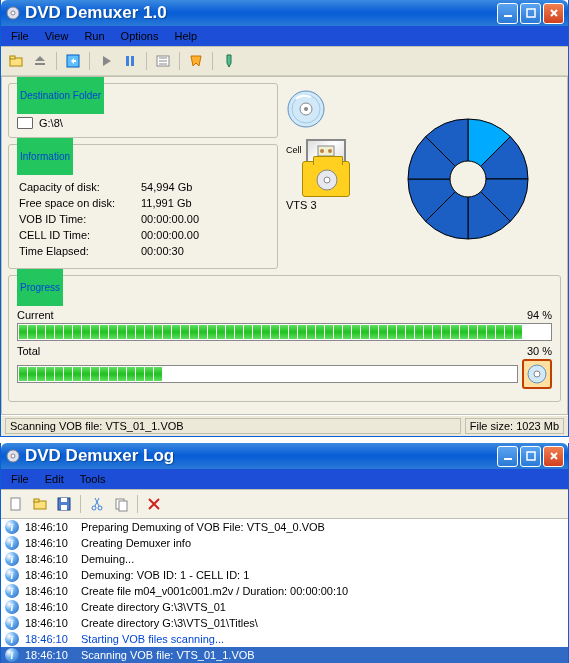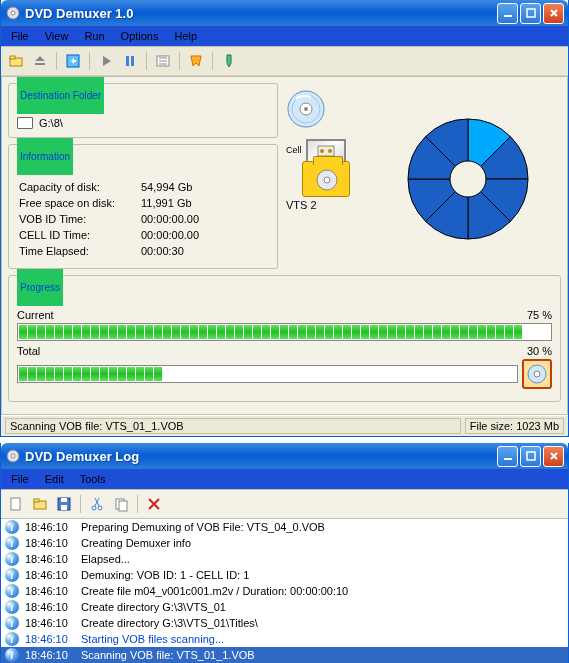--- a/index.html
+++ b/index.html
@@ -1,21 +1,21 @@
 <!DOCTYPE html>
 <html><head>
 <meta charset="utf-8">
 <style>
 * { box-sizing: border-box; margin: 0; padding: 0; }
 body { font-family: Tahoma, sans-serif; font-size: 11px; background: #fff; width: 569px; }
 
 
 .titlebar { background: linear-gradient(to bottom, #3b8ae0, #0a5fd6 45%, #0a5fd6 55%, #2a7ad6); height: 26px; display: flex; align-items: center; padding: 0 4px; color: #fff; border-radius: 6px 6px 0 0; }
 .titlebar .icon { width: 16px; height: 16px; margin-right: 4px; }
-.titlebar .title { font-weight: bold; flex: 1; font-size: 13px; text-shadow: 1px 1px 1px rgba(0,0,0,0.3); }
+.titlebar .title { font-weight: bold; flex: 1; font-size: 17px; text-shadow: 1px 1px 1px rgba(0,0,0,0.3); }
 .winbtn { width: 21px; height: 21px; margin-left: 2px; border-radius: 3px; display: flex; align-items: center; justify-content: center; color: #fff; font-weight: bold; cursor: pointer; }
 .winbtn.min, .winbtn.max { background: linear-gradient(to bottom, #5aa3f0, #2a7ad6); border: 1px solid #fff; }
 .winbtn.close { background: linear-gradient(to bottom, #f08050, #d04020); border: 1px solid #fff; }
 
 
 .menubar { background: #1d4ed8; border-bottom: 1px solid #c0c0b0; padding: 2px 4px; display: flex; gap: 4px; }
 .menubar span { padding: 2px 6px; cursor: pointer; }
 
 
 .toolbar { background: #ece9d8; border-bottom: 1px solid #d0d0c0; padding: 3px 4px; display: flex; align-items: center; gap: 2px; }
@@ -225,21 +225,21 @@
             </svg>
           </div>
         <div style="font-size:9px;margin-top:-22px;position:relative;z-index:1">Cell</div>
         <div style="height:6px"></div>
         <div class="vtsbox">
             <svg width="24" height="24" viewBox="0 0 24 24">
               <circle cx="12" cy="12" r="10" fill="#e8e8f0" stroke="#888"></circle>
               <circle cx="12" cy="12" r="3" fill="#fff" stroke="#888"></circle>
             </svg>
           </div>
-        <div>VTS 2</div>
+        <div>VTS 3</div>
       </div>
 
       <div class="rightcol">
         <svg class="pie" viewBox="0 0 130 130">
           <g transform="translate(65,65)">
             <path d="M0 0 L0 -60 A60 60 0 0 1 42.4 -42.4 Z" fill="#00aaff" stroke="#000"></path>
             <path d="M0 0 L42.4 -42.4 A60 60 0 0 1 60 0 Z" fill="#1b5fc4" stroke="#000"></path>
             <path d="M0 0 L60 0 A60 60 0 0 1 42.4 42.4 Z" fill="#1b5fc4" stroke="#000"></path>
             <path d="M0 0 L42.4 42.4 A60 60 0 0 1 0 60 Z" fill="#1b5fc4" stroke="#000"></path>
             <path d="M0 0 L0 60 A60 60 0 0 1 -42.4 42.4 Z" fill="#1b5fc4" stroke="#000"></path>
@@ -251,21 +251,21 @@
         </svg>
       </div>
     </div>
 
     <div class="group">
       <span class="legend">Progress</span>
       <div class="body">
         <div class="progress-row">
           <div class="progress-head">
             <span>Current</span>
-            <span>75 %</span>
+            <span>94 %</span>
           </div>
           <div class="progbar" id="curbar">
               <div class="progseg"></div>
               <div class="progseg"></div>
               <div class="progseg"></div>
               <div class="progseg"></div>
               <div class="progseg"></div>
               <div class="progseg"></div>
               <div class="progseg"></div>
               <div class="progseg"></div>
@@ -477,21 +477,21 @@
         <div>Preparing Demuxing of VOB File: VTS_04_0.VOB</div>
       </div>
       <div class="logrow ">
         <div class="info-icon">i</div>
         <div class="logtime">18:46:10</div>
         <div>Creating Demuxer info</div>
       </div>
       <div class="logrow ">
         <div class="info-icon">i</div>
         <div class="logtime">18:46:10</div>
-        <div>Elapsed...</div>
+        <div>Demuing...</div>
       </div>
       <div class="logrow ">
         <div class="info-icon">i</div>
         <div class="logtime">18:46:10</div>
         <div>Demuxing: VOB ID: 1 - CELL ID: 1</div>
       </div>
       <div class="logrow ">
         <div class="info-icon">i</div>
         <div class="logtime">18:46:10</div>
         <div>Create file m04_v001c001.m2v / Duration: 00:00:00:10</div>

